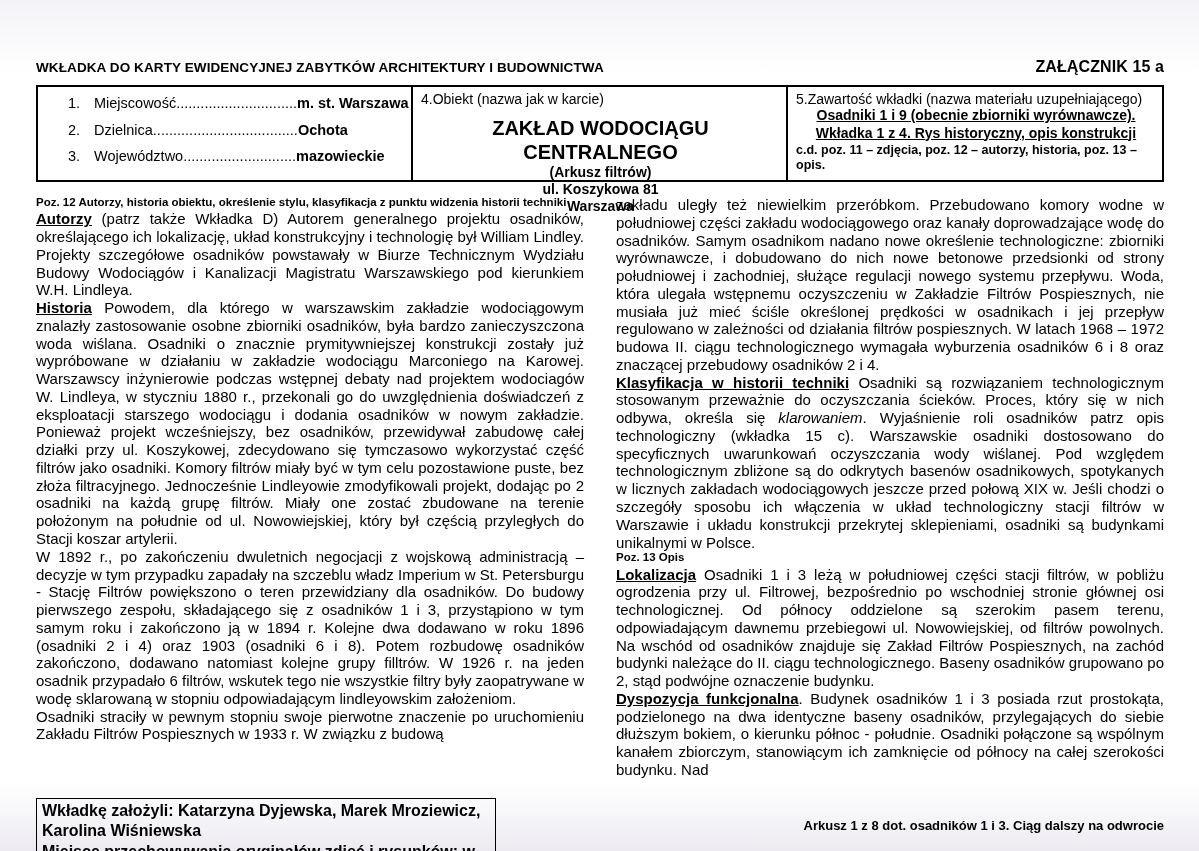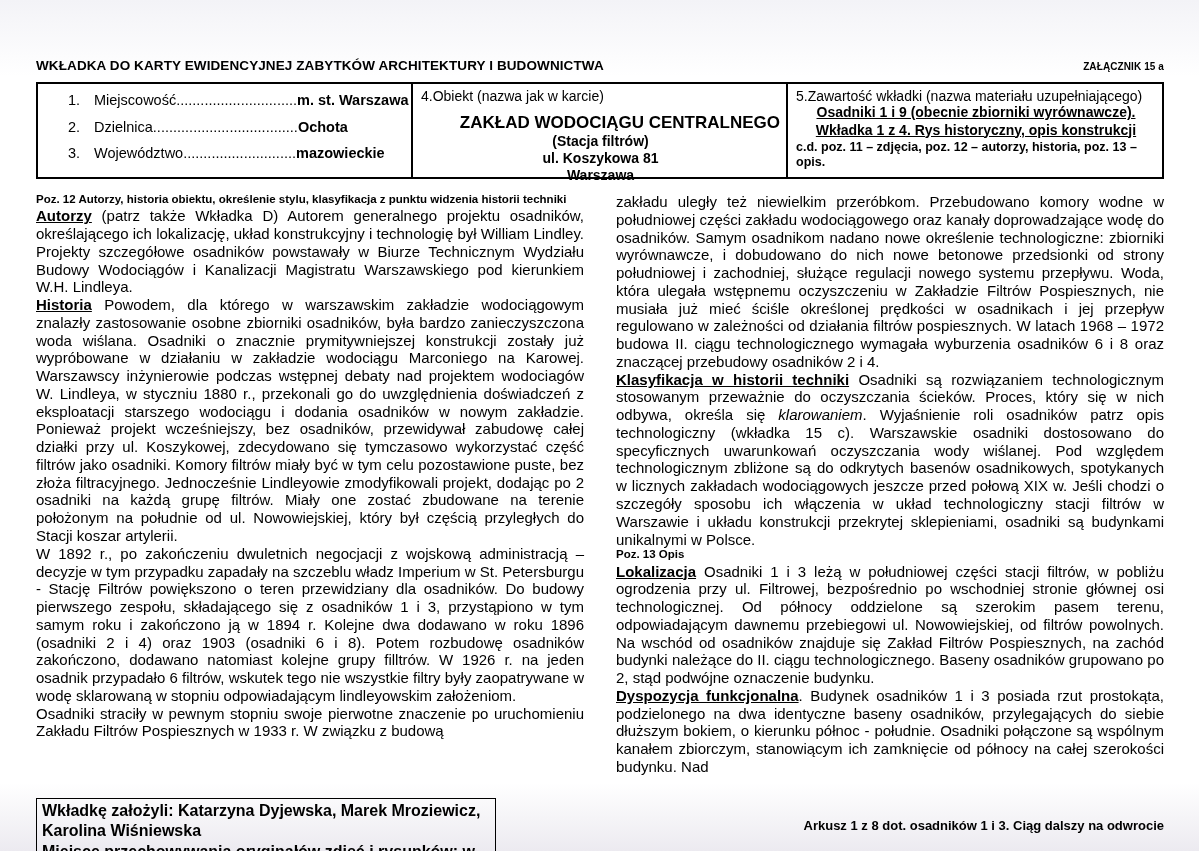--- a/index.html
+++ b/index.html
@@ -30,21 +30,21 @@
   .hdr {
     display: flex;
     align-items: baseline;
     justify-content: space-between;
     font-size: 13.5px;
     font-weight: bold;
     letter-spacing: 0.1px;
     margin-bottom: 9px;
     white-space: nowrap;
   }
-  .hdr-right { font-size: 10px; font-weight: bold; }
+  .hdr-right { font-size: 16px; font-weight: bold; }
 
   
   .top-table {
     display: flex;
     border: 2px solid #000;
     width: 1128px;
     height: 97px;
   }
   .cell {
     padding: 4px 6px 4px 8px;
@@ -69,21 +69,21 @@
   .dots { letter-spacing: 0px; }
 
   .cell-2 .obj-head { font-size: 14px; }
   .cell-2 .obj-body {
     text-align: center;
     font-weight: bold;
     font-size: 14px;
     line-height: 1.20;
     margin-top: 9px;
   }
-  .cell-2 .obj-body .t1 { font-size: 17px; text-align: right; }
+  .cell-2 .obj-body .t1 { font-size: 20px; }
 
   .cell-3 .z-head { font-size: 14px; }
   .cell-3 .z-u {
     text-align: center;
     font-weight: bold;
     font-size: 14px;
     text-decoration: underline;
     line-height: 1.25;
   }
   .cell-3 .z-tail {
@@ -164,21 +164,21 @@
         <div class="loc-row">
           <span class="loc-num">3.</span>
           <span class="loc-label"><span>Województwo</span><span class="dots">............................</span><b>mazowieckie</b></span>
         </div>
       </div>
 
       <div class="cell cell-2">
         <div class="obj-head">4.Obiekt (nazwa jak w karcie)</div>
         <div class="obj-body">
           <div class="t1">ZAKŁAD WODOCIĄGU CENTRALNEGO</div>
-          <div>(Stacja filtrów)</div>
+          <div>(Arkusz filtrów)</div>
           <div>ul. Koszykowa 81</div>
           <div>Warszawa</div>
         </div>
       </div>
 
       <div class="cell cell-3">
         <div class="z-head">5.Zawartość wkładki (nazwa materiału uzupełniającego)</div>
         <div class="z-u">Osadniki 1 i 9 (obecnie zbiorniki wyrównawcze).</div>
         <div class="z-u">Wkładka 1 z 4. Rys historyczny, opis konstrukcji</div>
         <div class="z-tail">c.d. poz. 11 – zdjęcia, poz. 12 – autorzy, historia, poz. 13 – opis.</div>

